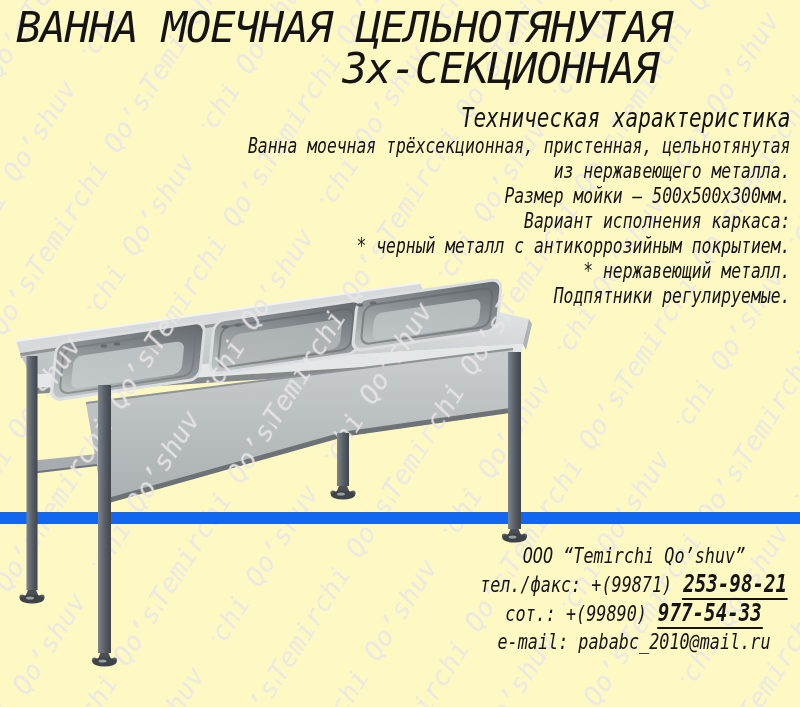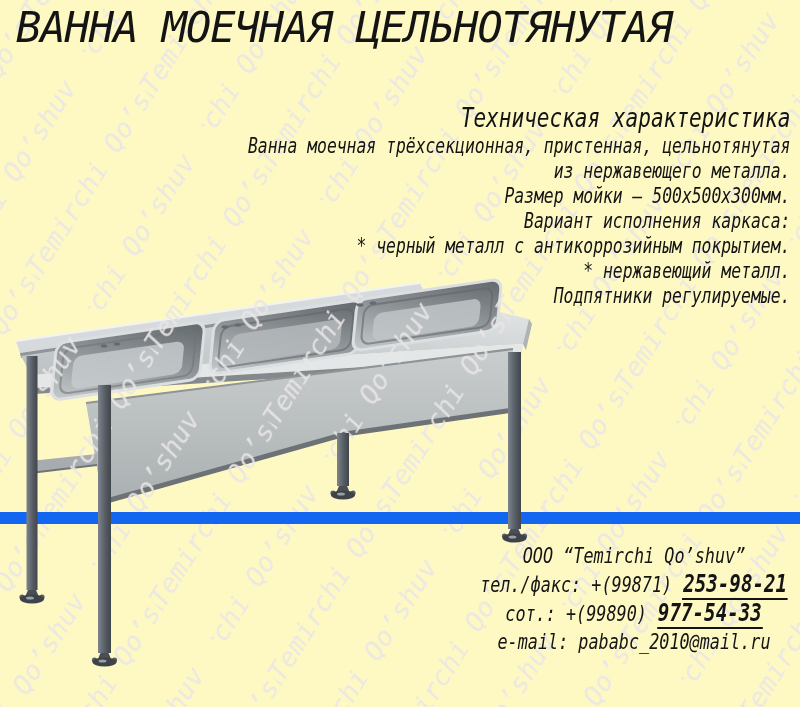--- a/index.html
+++ b/index.html
@@ -145,20 +145,21 @@
       <rect x="337" y="433" width="12" height="53" fill="url(#gLeg2)"></rect>
       <use href="#footShape" transform="translate(343,486)"></use>
     </g>
     <g>
       <rect x="508" y="352" width="13" height="177" fill="url(#gLeg2)"></rect>
       <use href="#footShape" transform="translate(514.5,529)"></use>
     </g>
   </svg>
 
   <div class="title1">ВАННА МОЕЧНАЯ ЦЕЛЬНОТЯНУТАЯ</div>
+  <div class="title2">3х-СЕКЦИОННАЯ</div>
 
   <div class="specs">
     <div class="head">Техническая характеристика</div>
     <div class="ln">Ванна моечная трёхсекционная, пристенная, цельнотянутая</div>
     <div class="ln">из нержавеющего металла.</div>
     <div class="ln">Размер мойки – 500х500х300мм.</div>
     <div class="ln">Вариант исполнения каркаса:</div>
     <div class="ln">* черный металл с антикоррозийным покрытием.</div>
     <div class="ln">* нержавеющий металл.</div>
     <div class="ln">Подпятники регулируемые.</div>

